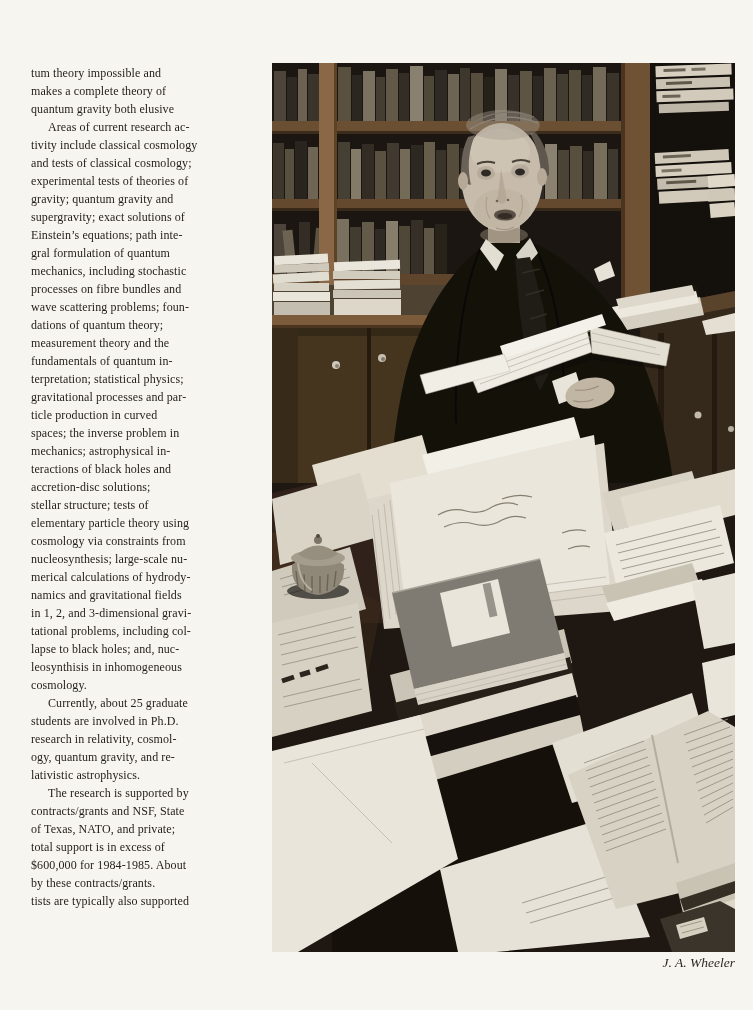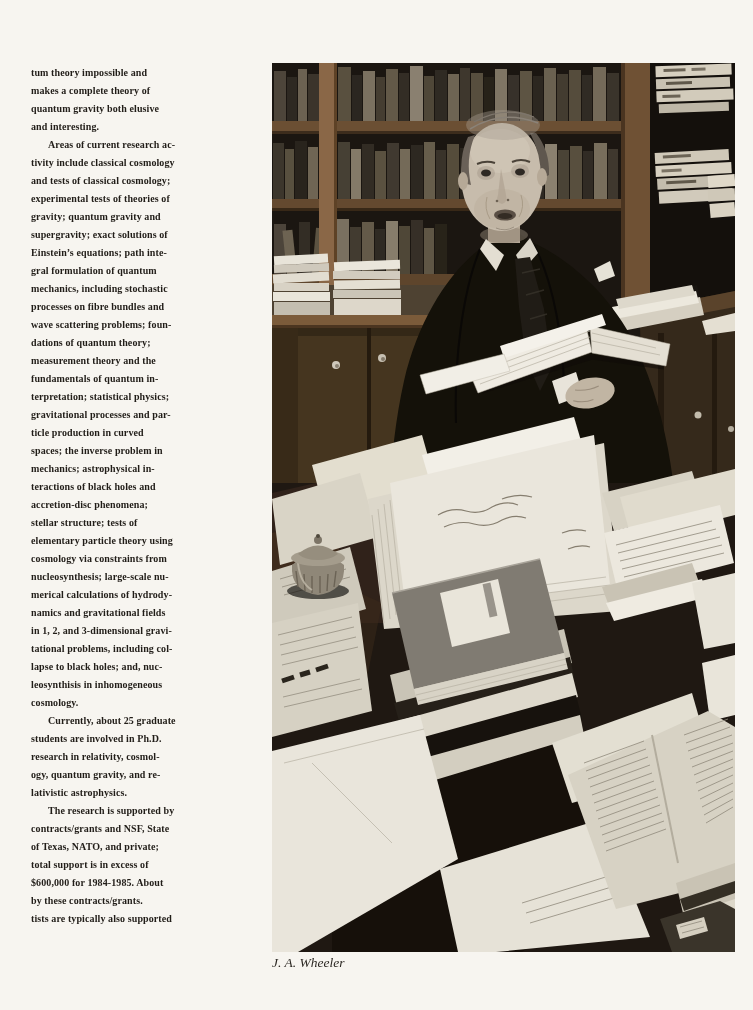--- a/index.html
+++ b/index.html
@@ -7,70 +7,69 @@
   }
   html,body{margin:0;padding:0;}
   body{
     width:753px;height:1010px;position:relative;overflow:hidden;
     background:var(--page-bg);
     font-family:"Liberation Serif", serif;
     color:var(--ink);
   }
   .article{
     position:absolute;left:31px;top:64px;width:239px;
-    font-size:10px;line-height:18px;letter-spacing:.1px;font-weight:bold;
+    font-size:12px;line-height:18px;letter-spacing:.1px;
   }
   .article .line{white-space:nowrap;height:18px;}
   .article .line.indent{text-indent:17px;}
   .photo-figure{position:absolute;left:272px;top:63px;margin:0;width:463px;}
   svg.photo{display:block;width:463px;height:889px;background:#1d1811;}
   .caption{
     position:absolute;left:272px;top:955px;width:463px;
-    text-align:left;font-style:italic;font-size:13.5px;color:var(--caption-ink);
+    text-align:right;font-style:italic;font-size:13.5px;color:var(--caption-ink);
   }
   .pagenum{
     position:absolute;right:16px;top:1013px;font-size:16px;color:var(--ink);
   }
   .tl{stroke:#a29c8e;stroke-width:1;}          
   .tl2{stroke:#8f897b;stroke-width:.8;}
   .sq{stroke:#867e6f;stroke-width:1.1;fill:none;} 
   .edge{stroke:#b6b0a2;stroke-width:.7;fill:none;}
 </style>
 </head>
 <body>
 
 <main class="page">
 
   <section class="article">
     <div>
         <div class="line">tum theory impossible and</div>
         <div class="line">makes a complete theory of</div>
         <div class="line">quantum gravity both elusive</div>
-        <div class="line">and interesting.</div>
         <div class="line indent">Areas of current research ac-</div>
         <div class="line">tivity include classical cosmology</div>
         <div class="line">and tests of classical cosmology;</div>
         <div class="line">experimental tests of theories of</div>
         <div class="line">gravity; quantum gravity and</div>
         <div class="line">supergravity; exact solutions of</div>
         <div class="line">Einstein’s equations; path inte-</div>
         <div class="line">gral formulation of quantum</div>
         <div class="line">mechanics, including stochastic</div>
         <div class="line">processes on fibre bundles and</div>
         <div class="line">wave scattering problems; foun-</div>
         <div class="line">dations of quantum theory;</div>
         <div class="line">measurement theory and the</div>
         <div class="line">fundamentals of quantum in-</div>
         <div class="line">terpretation; statistical physics;</div>
         <div class="line">gravitational processes and par-</div>
         <div class="line">ticle production in curved</div>
         <div class="line">spaces; the inverse problem in</div>
         <div class="line">mechanics; astrophysical in-</div>
         <div class="line">teractions of black holes and</div>
-        <div class="line">accretion-disc phenomena;</div>
+        <div class="line">accretion-disc solutions;</div>
         <div class="line">stellar structure; tests of</div>
         <div class="line">elementary particle theory using</div>
         <div class="line">cosmology via constraints from</div>
         <div class="line">nucleosynthesis; large-scale nu-</div>
         <div class="line">merical calculations of hydrody-</div>
         <div class="line">namics and gravitational fields</div>
         <div class="line">in 1, 2, and 3-dimensional gravi-</div>
         <div class="line">tational problems, including col-</div>
         <div class="line">lapse to black holes; and, nuc-</div>
         <div class="line">leosynthisis in inhomogeneous</div>

